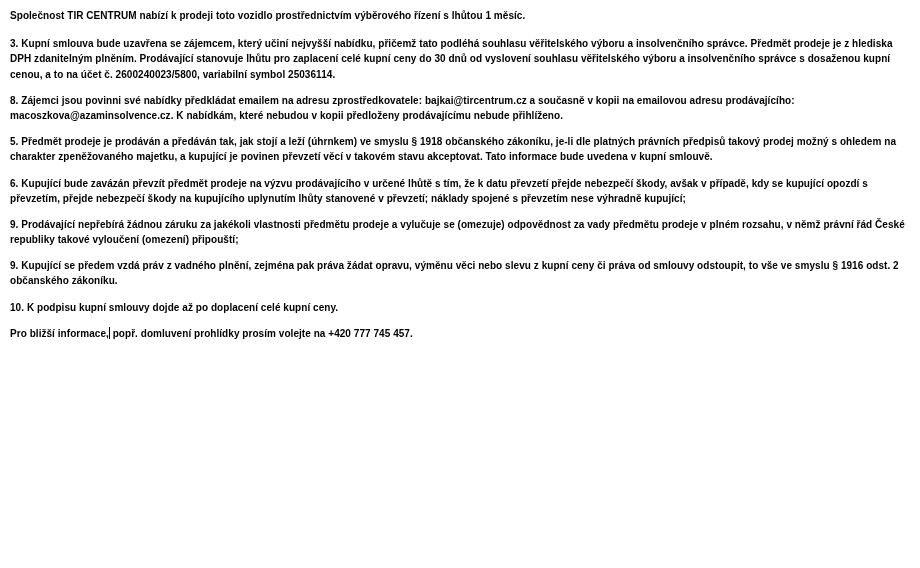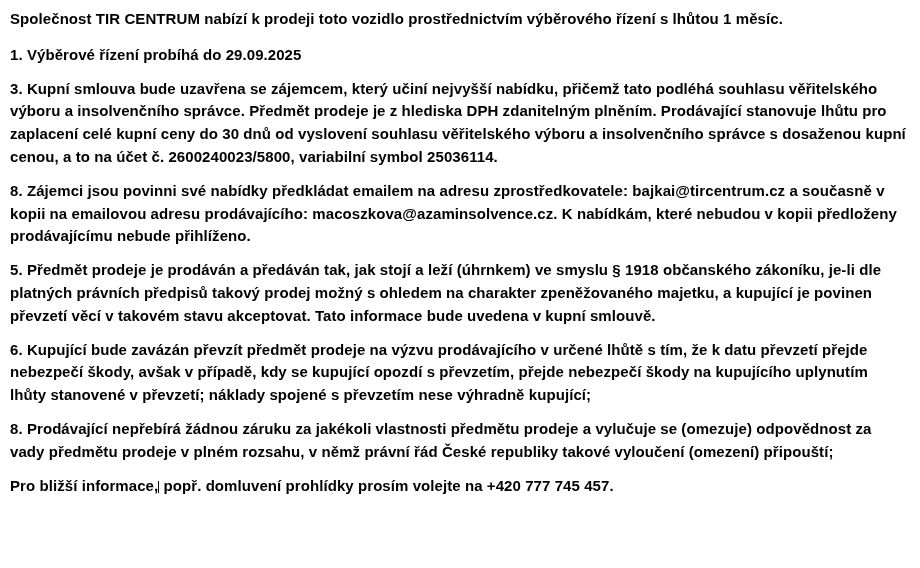--- a/index.html
+++ b/index.html
@@ -14,21 +14,21 @@
     color: #000000;
     overflow: hidden;
   }
   .doc {
     box-sizing: border-box;
     width: 920px;
     height: 568px;
     padding: 8px 12px 0 10px;
   }
   .para {
-    font-size: 15px;
+    font-size: 10px;
     font-weight: bold;
     line-height: 1.52;
     margin: 0 0 11px 0;
     text-align: left;
     letter-spacing: 0.005em;
   }
   .para.intro {
     margin-bottom: 13px;
   }
   .para.last {
@@ -44,31 +44,32 @@
   }
 </style>
 </head>
 <body>
 
 <div class="doc">
 
   <p class="para intro">Společnost TIR CENTRUM nabízí k prodeji toto vozidlo prostřednictvím výběrového řízení s lhůtou 1 měsíc.</p>
 
 
-  <p class="para">1. Výběrové řízení probíhá do 29.09.2025</p>
 
 
   <p class="para">3. Kupní smlouva bude uzavřena se zájemcem, který učiní nejvyšší nabídku, přičemž tato podléhá souhlasu věřitelského výboru a insolvenčního správce. Předmět prodeje je z hlediska DPH zdanitelným plněním. Prodávající stanovuje lhůtu pro zaplacení celé kupní ceny do 30 dnů od vyslovení souhlasu věřitelského výboru a insolvenčního správce s dosaženou kupní cenou, a to na účet č. 2600240023/5800, variabilní symbol 25036114.</p>
 
   <p class="para">8. Zájemci jsou povinni své nabídky předkládat emailem na adresu zprostředkovatele: bajkai@tircentrum.cz a současně v kopii na emailovou adresu prodávajícího: macoszkova@azaminsolvence.cz. K nabídkám, které nebudou v kopii předloženy prodávajícímu nebude přihlíženo.</p>
 
   <p class="para">5. Předmět prodeje je prodáván a předáván tak, jak stojí a leží (úhrnkem) ve smyslu § 1918 občanského zákoníku, je-li dle platných právních předpisů takový prodej možný s ohledem na charakter zpeněžovaného majetku, a kupující je povinen převzetí věcí v takovém stavu akceptovat. Tato informace bude uvedena v kupní smlouvě.</p>
 
   <p class="para">6. Kupující bude zavázán převzít předmět prodeje na výzvu prodávajícího v určené lhůtě s tím, že k datu převzetí přejde nebezpečí škody, avšak v případě, kdy se kupující opozdí s převzetím, přejde nebezpečí škody na kupujícího uplynutím lhůty stanovené v převzetí; náklady spojené s převzetím nese výhradně kupující;</p>
 
 
-  <p class="para">8. Prodávající nepřebírá žádnou záruku za jakékoli vlastnosti předmětu prodeje a vylučuje se (omezuje) odpovědnost za vady předmětu prodeje v plném rozsahu, v němž právní řád České republiky takové vyloučení (omezení) připouští;</p>
+  <p class="para">9. Prodávající nepřebírá žádnou záruku za jakékoli vlastnosti předmětu prodeje a vylučuje se (omezuje) odpovědnost za vady předmětu prodeje v plném rozsahu, v němž právní řád České republiky takové vyloučení (omezení) připouští;</p>
 
+  <p class="para">9. Kupující se předem vzdá práv z vadného plnění, zejména pak práva žádat opravu, výměnu věci nebo slevu z kupní ceny či práva od smlouvy odstoupit, to vše ve smyslu § 1916 odst. 2 občanského zákoníku.</p>
 
+  <p class="para">10. K podpisu kupní smlouvy dojde až po doplacení celé kupní ceny.</p>
 
   <p class="para last"><span>Pro bližší informace,</span><span class="caret"></span><span> popř. domluvení prohlídky prosím volejte na +420 777 745 457.</span></p>
 
 </div>
 
 </body></html>

